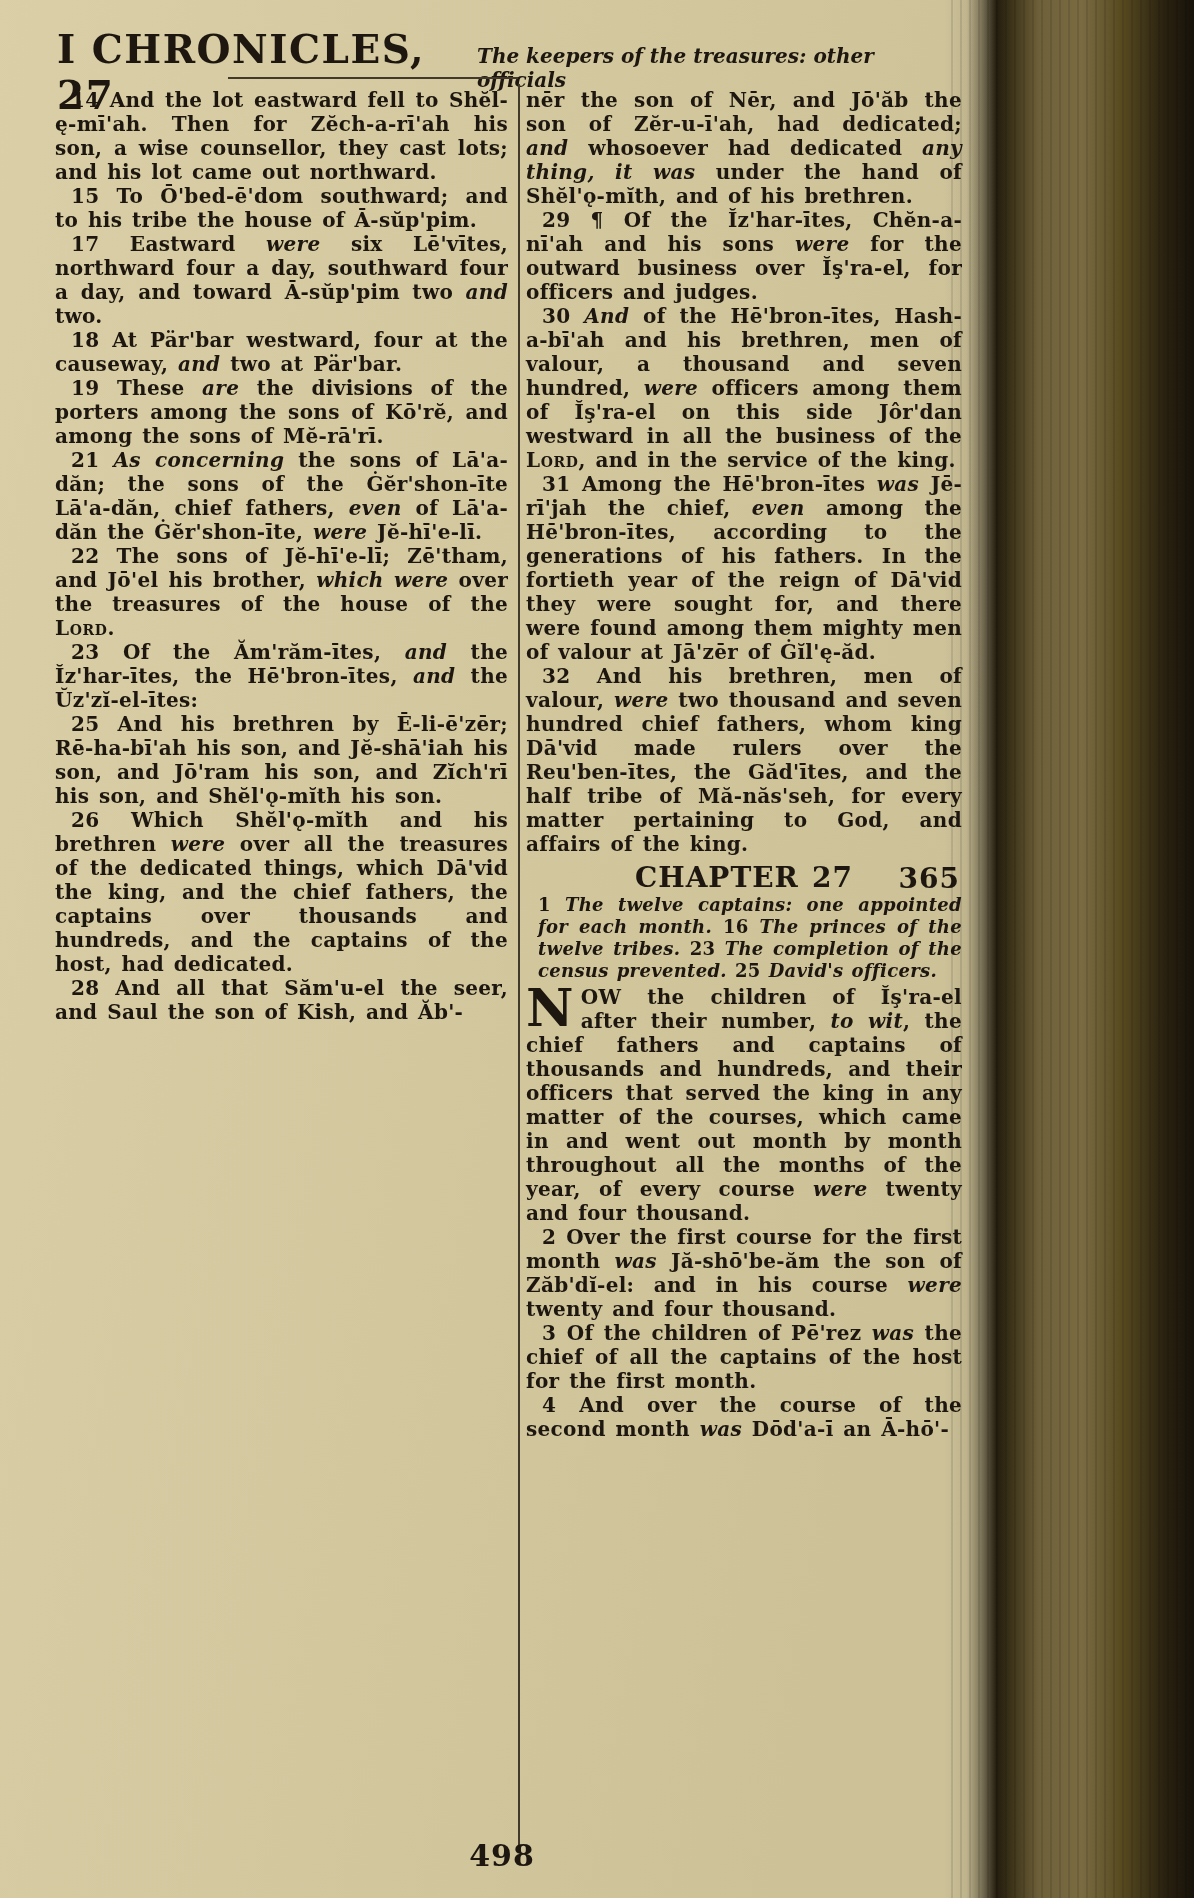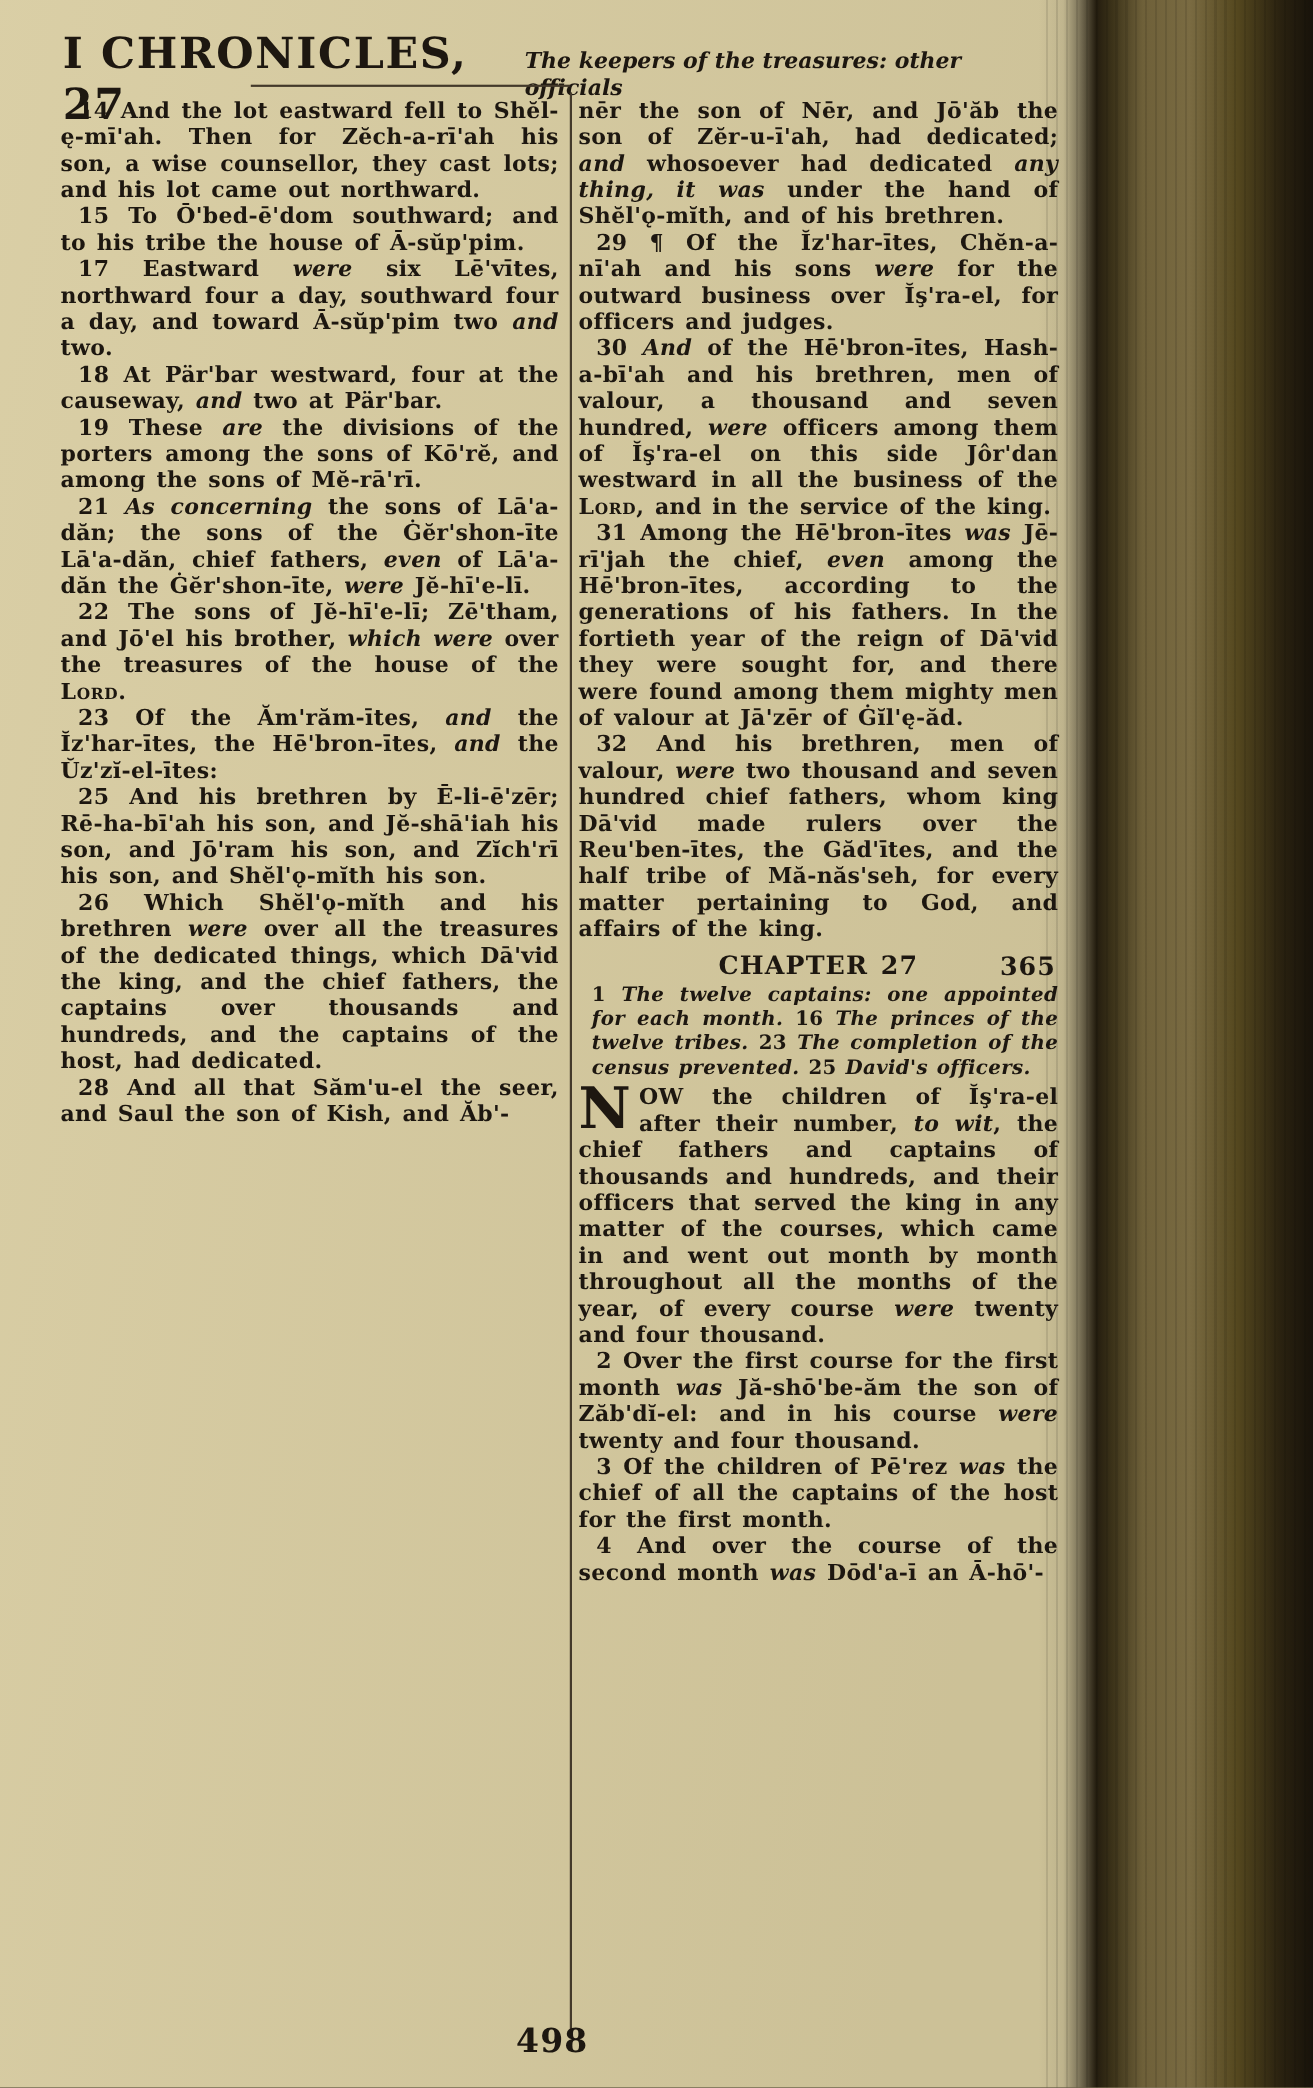--- a/index.html
+++ b/index.html
@@ -38,21 +38,21 @@
   .col-left  { width: 453px; }
   .col-right { width: 436px; }
   .verse { margin: 0; text-indent: 16px; }
   .verse.cont { text-indent: 0; }
   .vnum { font-weight: 700; }
   .pilcrow { font-weight: 700; }
   .it { font-style: italic; }
   .sc { font-variant: small-caps; letter-spacing: 0.6px; }
   .chapter-heading {
     position: relative; margin: 10px 0 4px; text-align: center;
-    font-size: 23px; font-weight: 700; letter-spacing: 1px; text-indent: 0;
+    font-size: 28px; font-weight: 700; letter-spacing: 1px; text-indent: 0;
   }
   .chapter-ref { position: absolute; right: 2px; top: 1px; }
   .summary {
     margin: 0 0 3px; font-size: 18px; line-height: 22px;
     padding-left: 12px; text-indent: 0; word-spacing: 1.5px;
   }
   .dropcap {
     float: left; font-size: 52px; line-height: 40px;
     padding: 3px 7px 0 0; font-weight: 700;
   }

